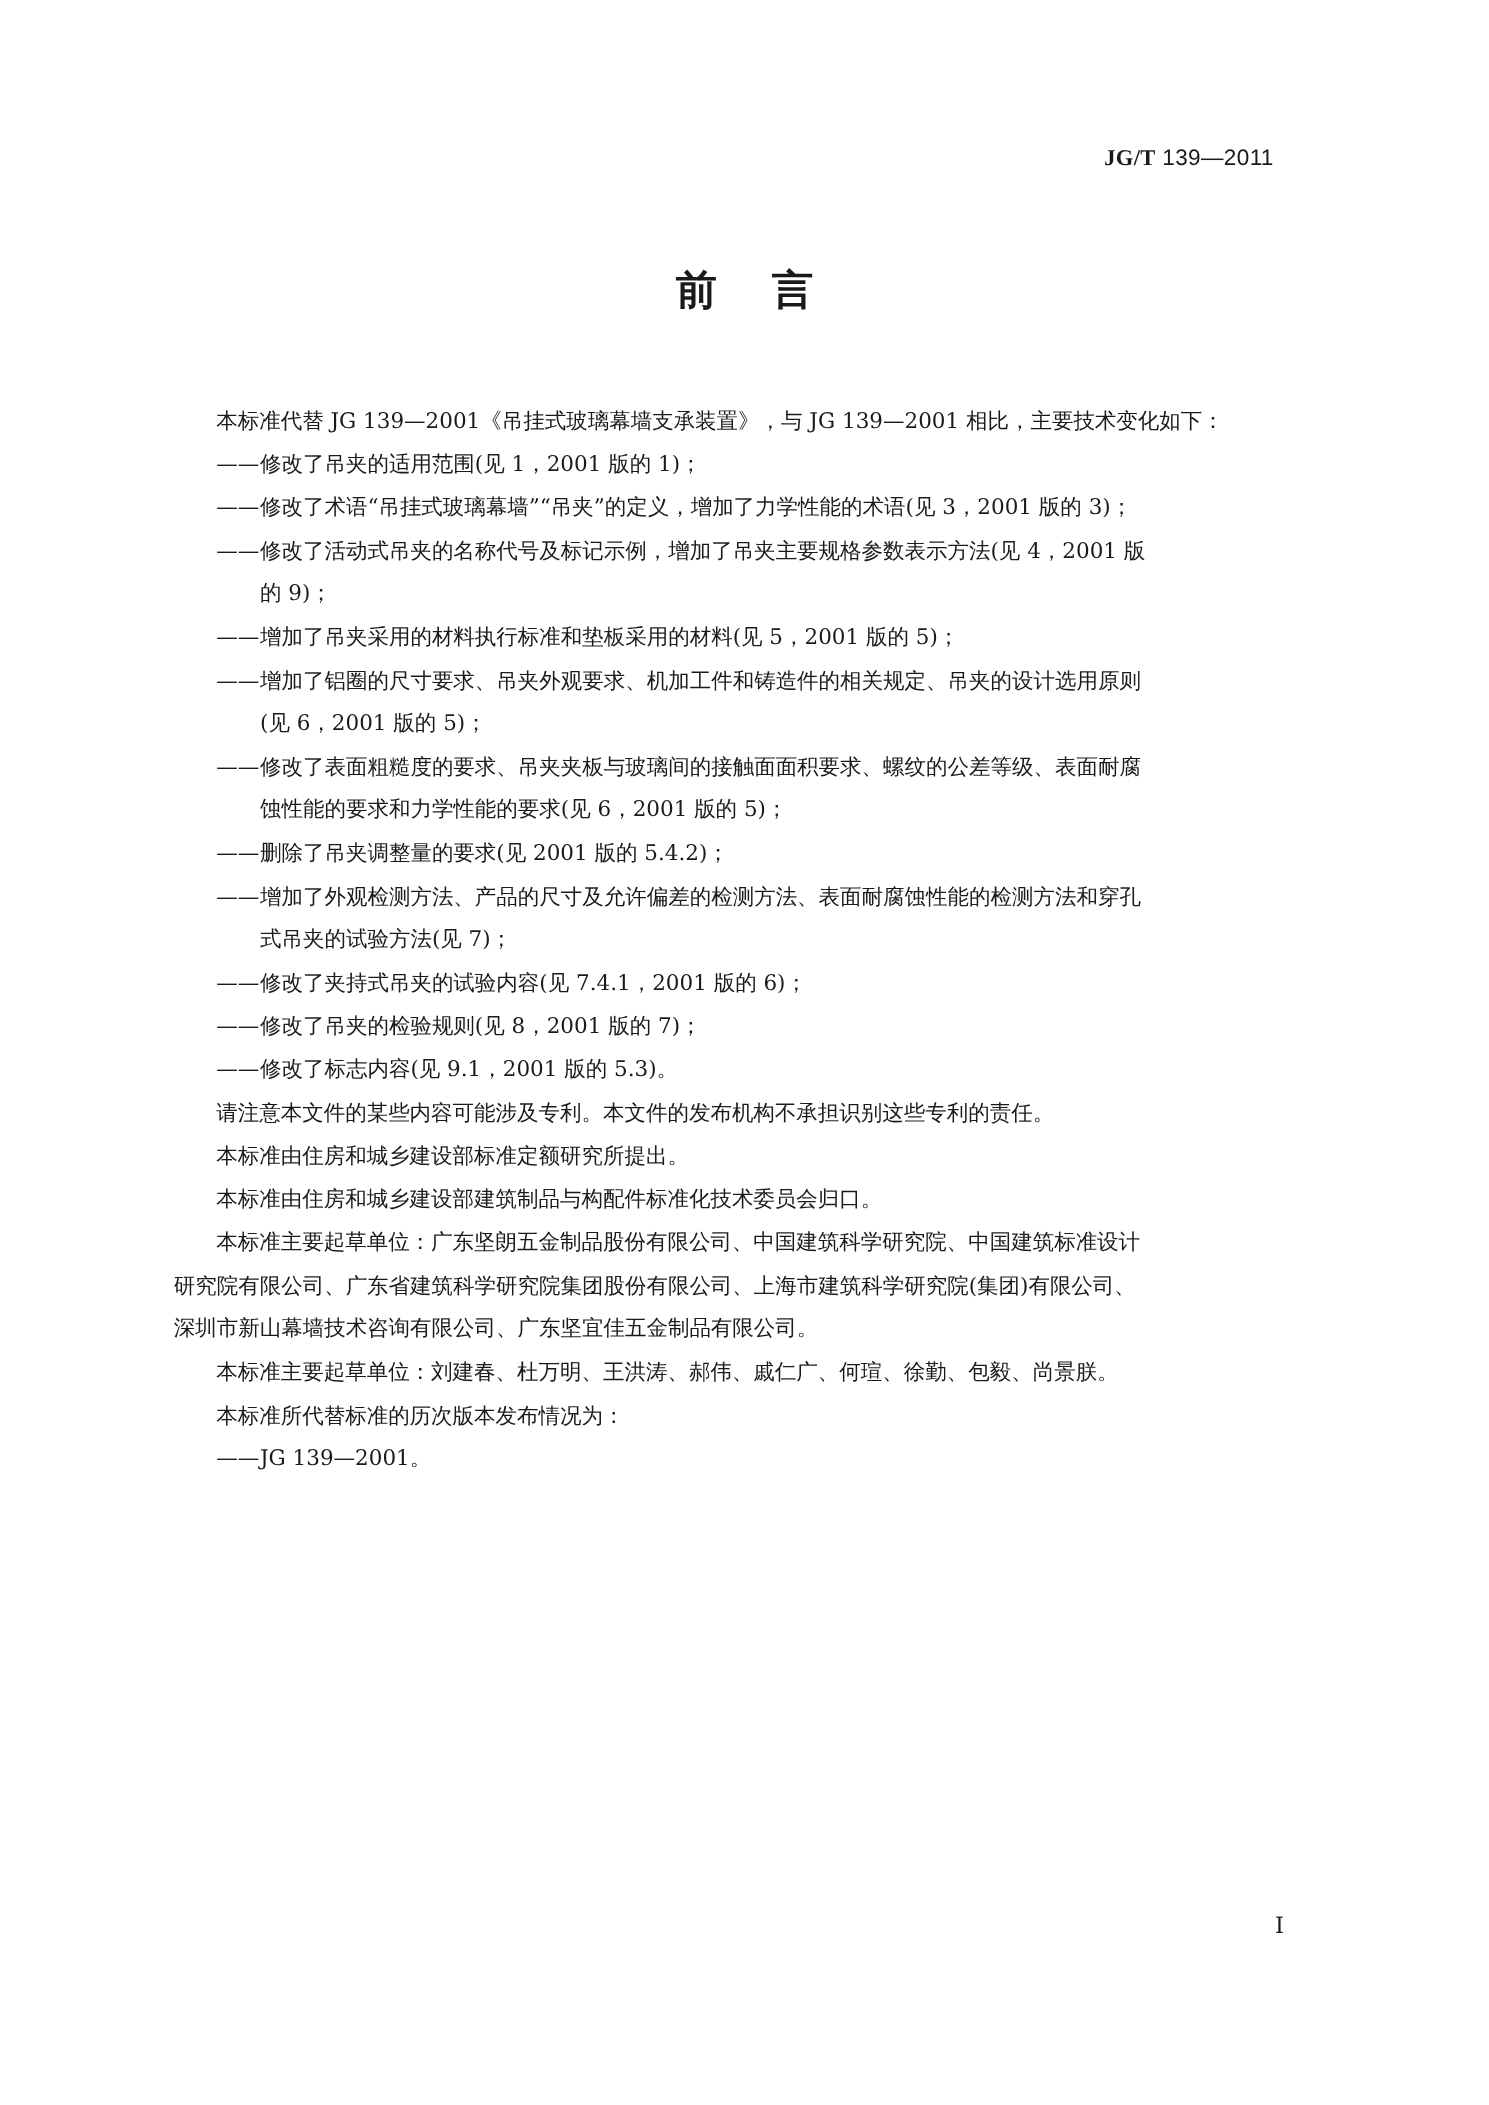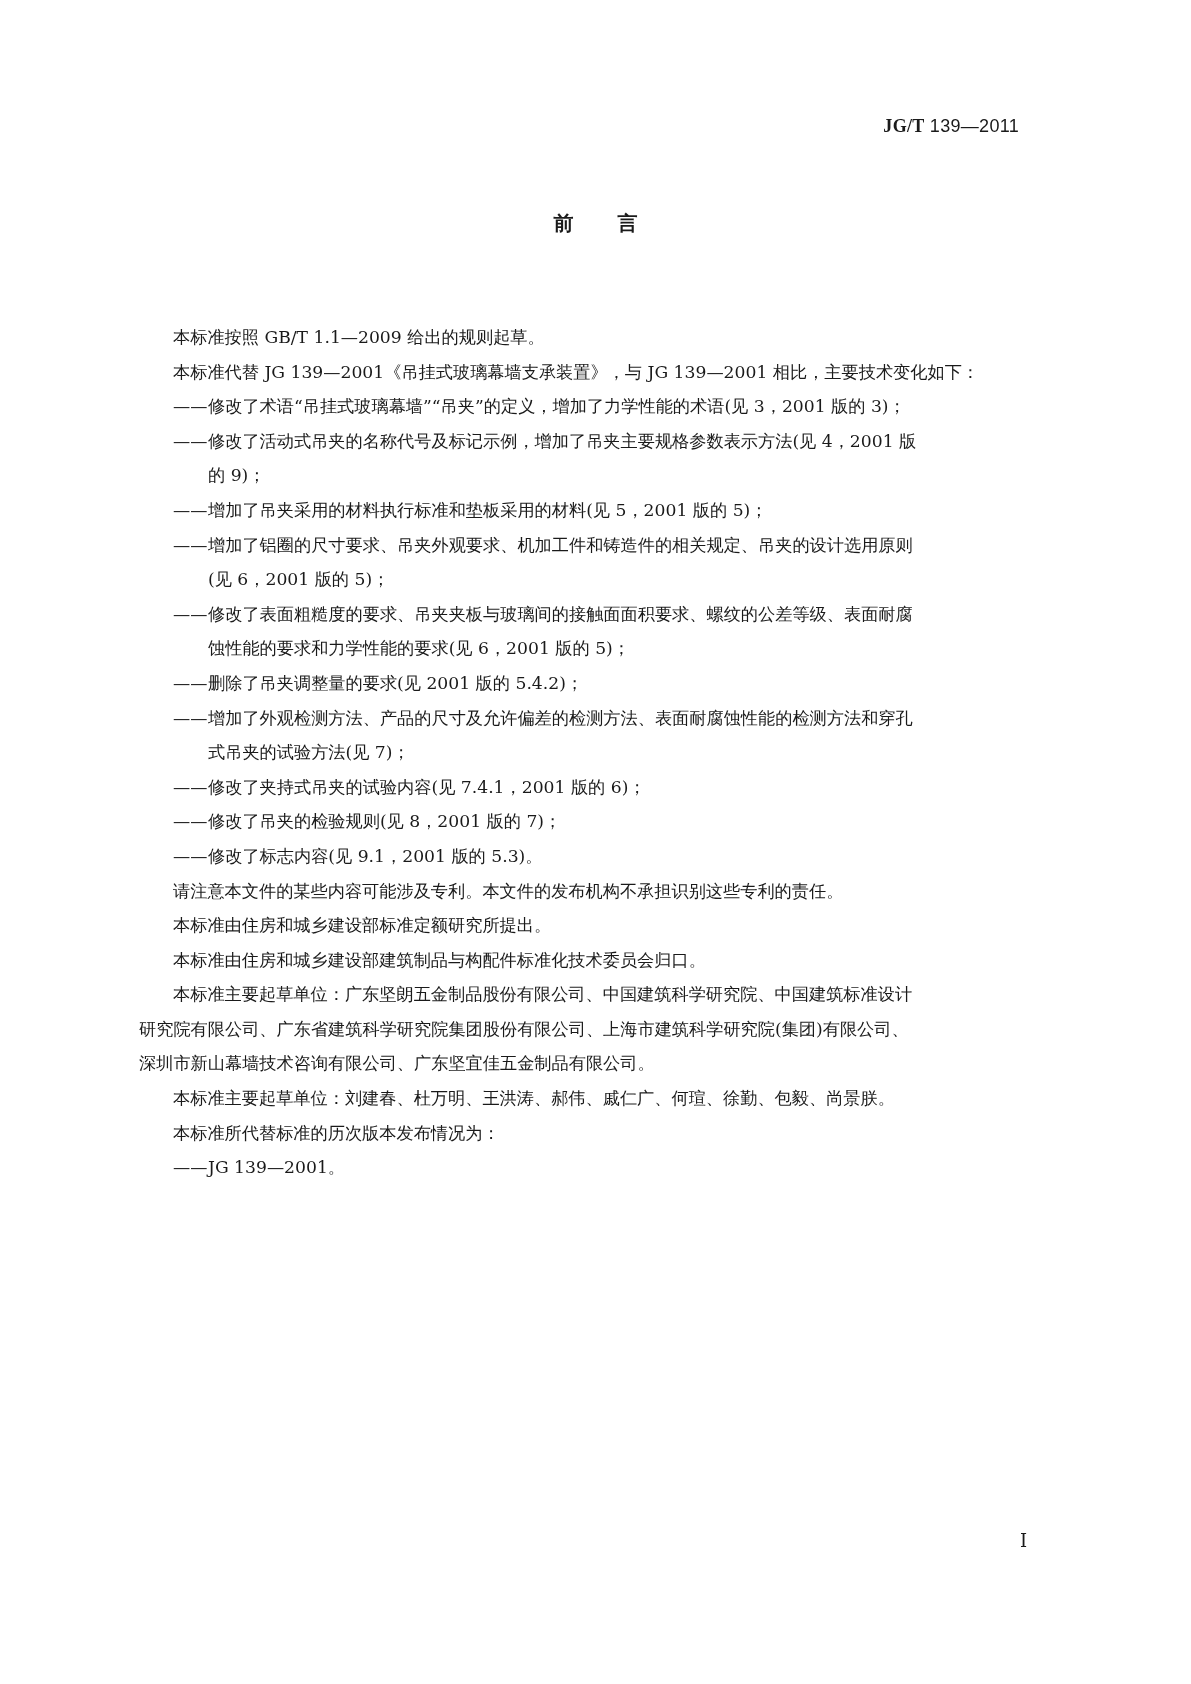--- a/index.html
+++ b/index.html
@@ -2,21 +2,21 @@
 <html><head>
 <meta charset="utf-8">
 <style>
   html, body { margin:0; padding:0; background:#ffffff; }
   body { width:1191px; height:1684px; position:relative; overflow:hidden;
          font-family:"DejaVu Serif","Liberation Serif",serif; color:#1a1a1a; }
   .header-code { position:absolute; top:116px; right:172px; font-size:18px;
                  font-family:"Liberation Sans","DejaVu Sans",sans-serif; letter-spacing:0.3px; }
   .header-code b { font-family:"Liberation Serif","DejaVu Serif",serif; font-weight:bold;margin-left:20px; }
   .title { position:absolute; top:210px; left:0; width:1191px; text-align:center;
-           font-family:"DejaVu Sans","Liberation Sans",sans-serif; font-size:20px; font-weight:bold;
+           font-family:"DejaVu Sans","Liberation Sans",sans-serif; font-size:33px; font-weight:bold;
            letter-spacing:44px; text-indent:44px; }
   .content { position:absolute; top:320px; left:173px; width:848px; font-size:17.2px; }
   .line { line-height:34.6px; white-space:nowrap; }
   .para { text-indent:0; }
   .dash { padding-left:0; }
   .dash .mark { display:inline-block; width:35px; }
   .cont { padding-left:35px; }
   .full { margin-left:-34px; }
   .page-num { position:absolute; top:1530px; left:1020px; font-size:18px; }
 </style>
@@ -24,23 +24,23 @@
 <body>
 
 <div class="header-code">
   <b>JG/T</b>
   <span>139—2011</span>
 </div>
 
 <div class="title">前言</div>
 
 <div class="content">
-  <div class="line para">本标准按照 GB/T 1.1—2009 给出的规则起草。</div>
   <div class="line para">本标准代替 JG 139—2001《吊挂式玻璃幕墙支承装置》，与 JG 139—2001 相比，主要技术变化如下：</div>
 
+  <div class="line dash"><span class="mark">——</span><span>修改了吊夹的适用范围(见 1，2001 版的 1)；</span></div>
   <div class="line dash"><span class="mark">——</span><span>修改了术语“吊挂式玻璃幕墙”“吊夹”的定义，增加了力学性能的术语(见 3，2001 版的 3)；</span></div>
   <div class="line dash"><span class="mark">——</span><span>修改了活动式吊夹的名称代号及标记示例，增加了吊夹主要规格参数表示方法(见 4，2001 版</span></div>
   <div class="line cont">的 9)；</div>
   <div class="line dash"><span class="mark">——</span><span>增加了吊夹采用的材料执行标准和垫板采用的材料(见 5，2001 版的 5)；</span></div>
   <div class="line dash"><span class="mark">——</span><span>增加了铝圈的尺寸要求、吊夹外观要求、机加工件和铸造件的相关规定、吊夹的设计选用原则</span></div>
   <div class="line cont">(见 6，2001 版的 5)；</div>
   <div class="line dash"><span class="mark">——</span><span>修改了表面粗糙度的要求、吊夹夹板与玻璃间的接触面面积要求、螺纹的公差等级、表面耐腐</span></div>
   <div class="line cont">蚀性能的要求和力学性能的要求(见 6，2001 版的 5)；</div>
   <div class="line dash"><span class="mark">——</span><span>删除了吊夹调整量的要求(见 2001 版的 5.4.2)；</span></div>
   <div class="line dash"><span class="mark">——</span><span>增加了外观检测方法、产品的尺寸及允许偏差的检测方法、表面耐腐蚀性能的检测方法和穿孔</span></div>

